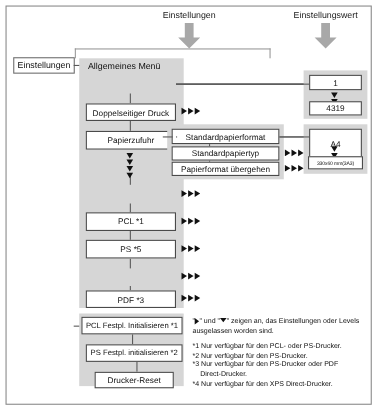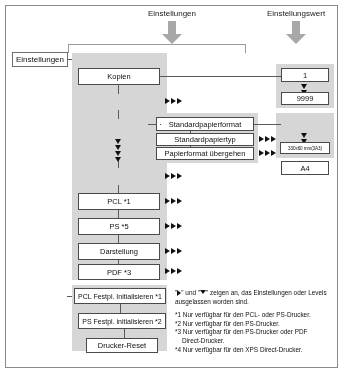--- a/index.html
+++ b/index.html
@@ -153,37 +153,39 @@
   </svg>
 
   <div class="bracket" style="left:68px;top:44px;width:178px;height:9px;"></div>
 
   <div class="label-box" style="left:12px;top:52px;width:56px;height:15px;">Einstellungen</div>
   <div class="hline" style="left:67px;top:59px;width:11px;"></div>
 
   <div class="hline" style="left:67px;top:296px;width:11px;"></div>
 
   <div class="panel" style="left:72px;top:53px;width:95px;height:227px;"></div>
+  <div class="panel-title" style="left:80px;top:56px;">Allgemeines Menü</div>
 
   <div class="vline" style="left:118px;top:85px;height:9px;"></div>
   <div class="vline" style="left:118px;top:110px;height:9px;"></div>
   <div class="vline" style="left:118px;top:160px;height:8px;"></div>
   <div class="vline" style="left:118px;top:185px;height:9px;"></div>
   <div class="vline" style="left:118px;top:210px;height:9px;"></div>
   <div class="vline" style="left:118px;top:235px;height:9px;"></div>
   <div class="vline" style="left:118px;top:260px;height:4px;"></div>
 
-  <div class="box" style="left:78px;top:68px;width:82px;height:17px;">Kopien</div>
-
+
+  <div class="box" style="left:78px;top:94px;width:82px;height:16px;">Doppelseitiger Druck</div>
   <div class="tri-right" style="left:165px;top:98px;">
     <i></i>
       <i></i>
       <i></i>
   </div>
 
+  <div class="box" style="left:78px;top:119px;width:82px;height:17px;">Papierzufuhr</div>
 
   <div class="tri-down-col" style="left:115px;top:139px;">
     <i></i>
       <i></i>
       <i></i>
       <i></i>
   </div>
 
   <div class="tri-right" style="left:165px;top:173px;">
       <i></i>
@@ -198,21 +200,20 @@
       <i></i>
     </div>
 
   <div class="box" style="left:78px;top:218px;width:82px;height:17px;">PS *5</div>
   <div class="tri-right" style="left:165px;top:223px;">
       <i></i>
       <i></i>
       <i></i>
     </div>
 
-  <div class="box" style="left:78px;top:243px;width:82px;height:17px;">Darstellung</div>
   <div class="tri-right" style="left:165px;top:248px;">
       <i></i>
       <i></i>
       <i></i>
     </div>
 
   <div class="box" style="left:78px;top:264px;width:82px;height:16px;">PDF *3</div>
   <div class="tri-right" style="left:165px;top:268px;">
       <i></i>
       <i></i>
@@ -561,24 +562,24 @@
   <div class="hline" style="left:148px;top:124px;width:9px;"></div>
   <div class="hline" style="left:160px;top:127px;width:0;"></div>
   <div class="hline" style="left:160px;top:127px;width:0;"></div>
 
   <div class="panel" style="left:276px;top:64px;width:58px;height:44px;"></div>
   <div class="box" style="left:281px;top:68px;width:48px;height:14px;">1</div>
   <div class="tri-down-col" style="left:301px;top:84px;">
     <i></i>
       <i></i>
   </div>
-  <div class="box" style="left:281px;top:92px;width:48px;height:13px;">9999</div>
+  <div class="box" style="left:281px;top:92px;width:48px;height:13px;">4319</div>
 
   <div class="panel" style="left:276px;top:113px;width:58px;height:45px;"></div>
-  <div class="box" style="left:281px;top:117px;width:48px;height:14px;margin-top:44px;">A4</div>
+  <div class="box" style="left:281px;top:117px;width:48px;height:28px;">A4</div>
   <div class="tri-down-col" style="left:301px;top:133px;">
     <i></i>
       <i></i>
   </div>
   <div class="box tiny" style="left:280px;top:142px;width:50px;height:12px;">330x60 mm(3A3)</div>
 
   <div class="panel" style="left:72px;top:285px;width:95px;height:66px;"></div>
 
   <div class="box" style="left:74px;top:288px;width:92px;height:16px;font-size:7px;">PCL Festpl. Initialisieren *1</div>
   <div class="vline" style="left:120px;top:304px;height:9px;"></div>

